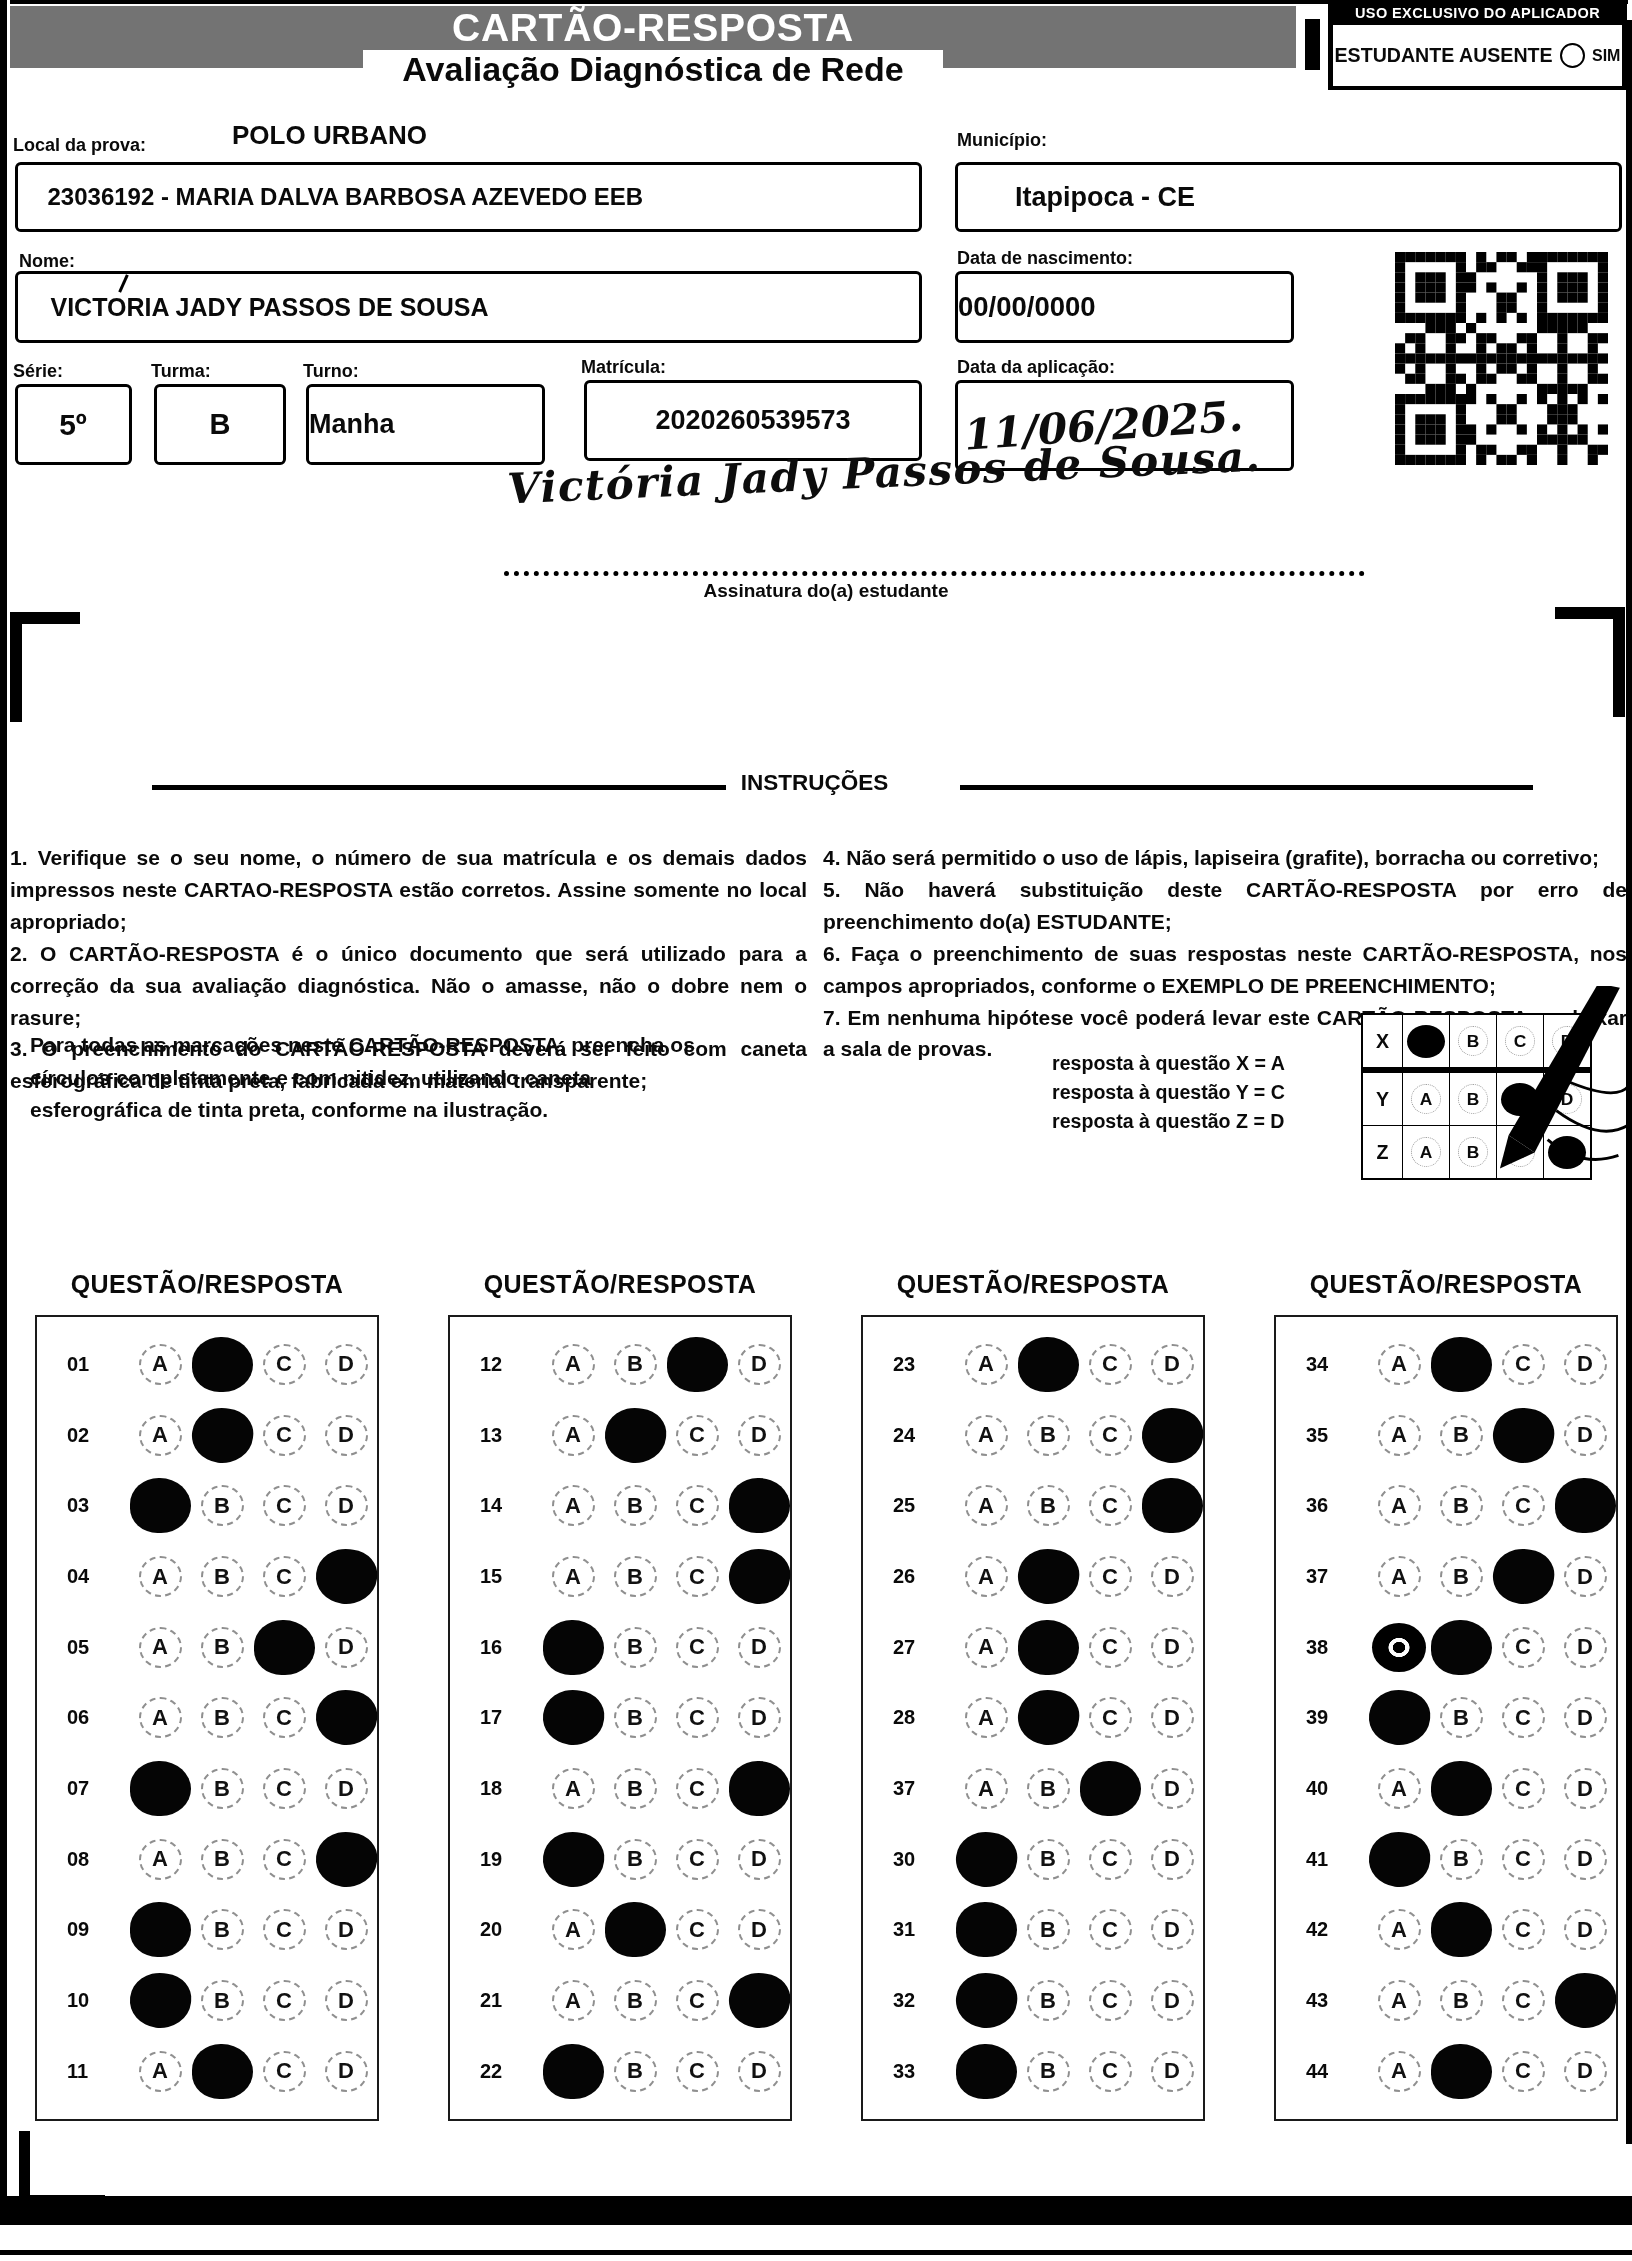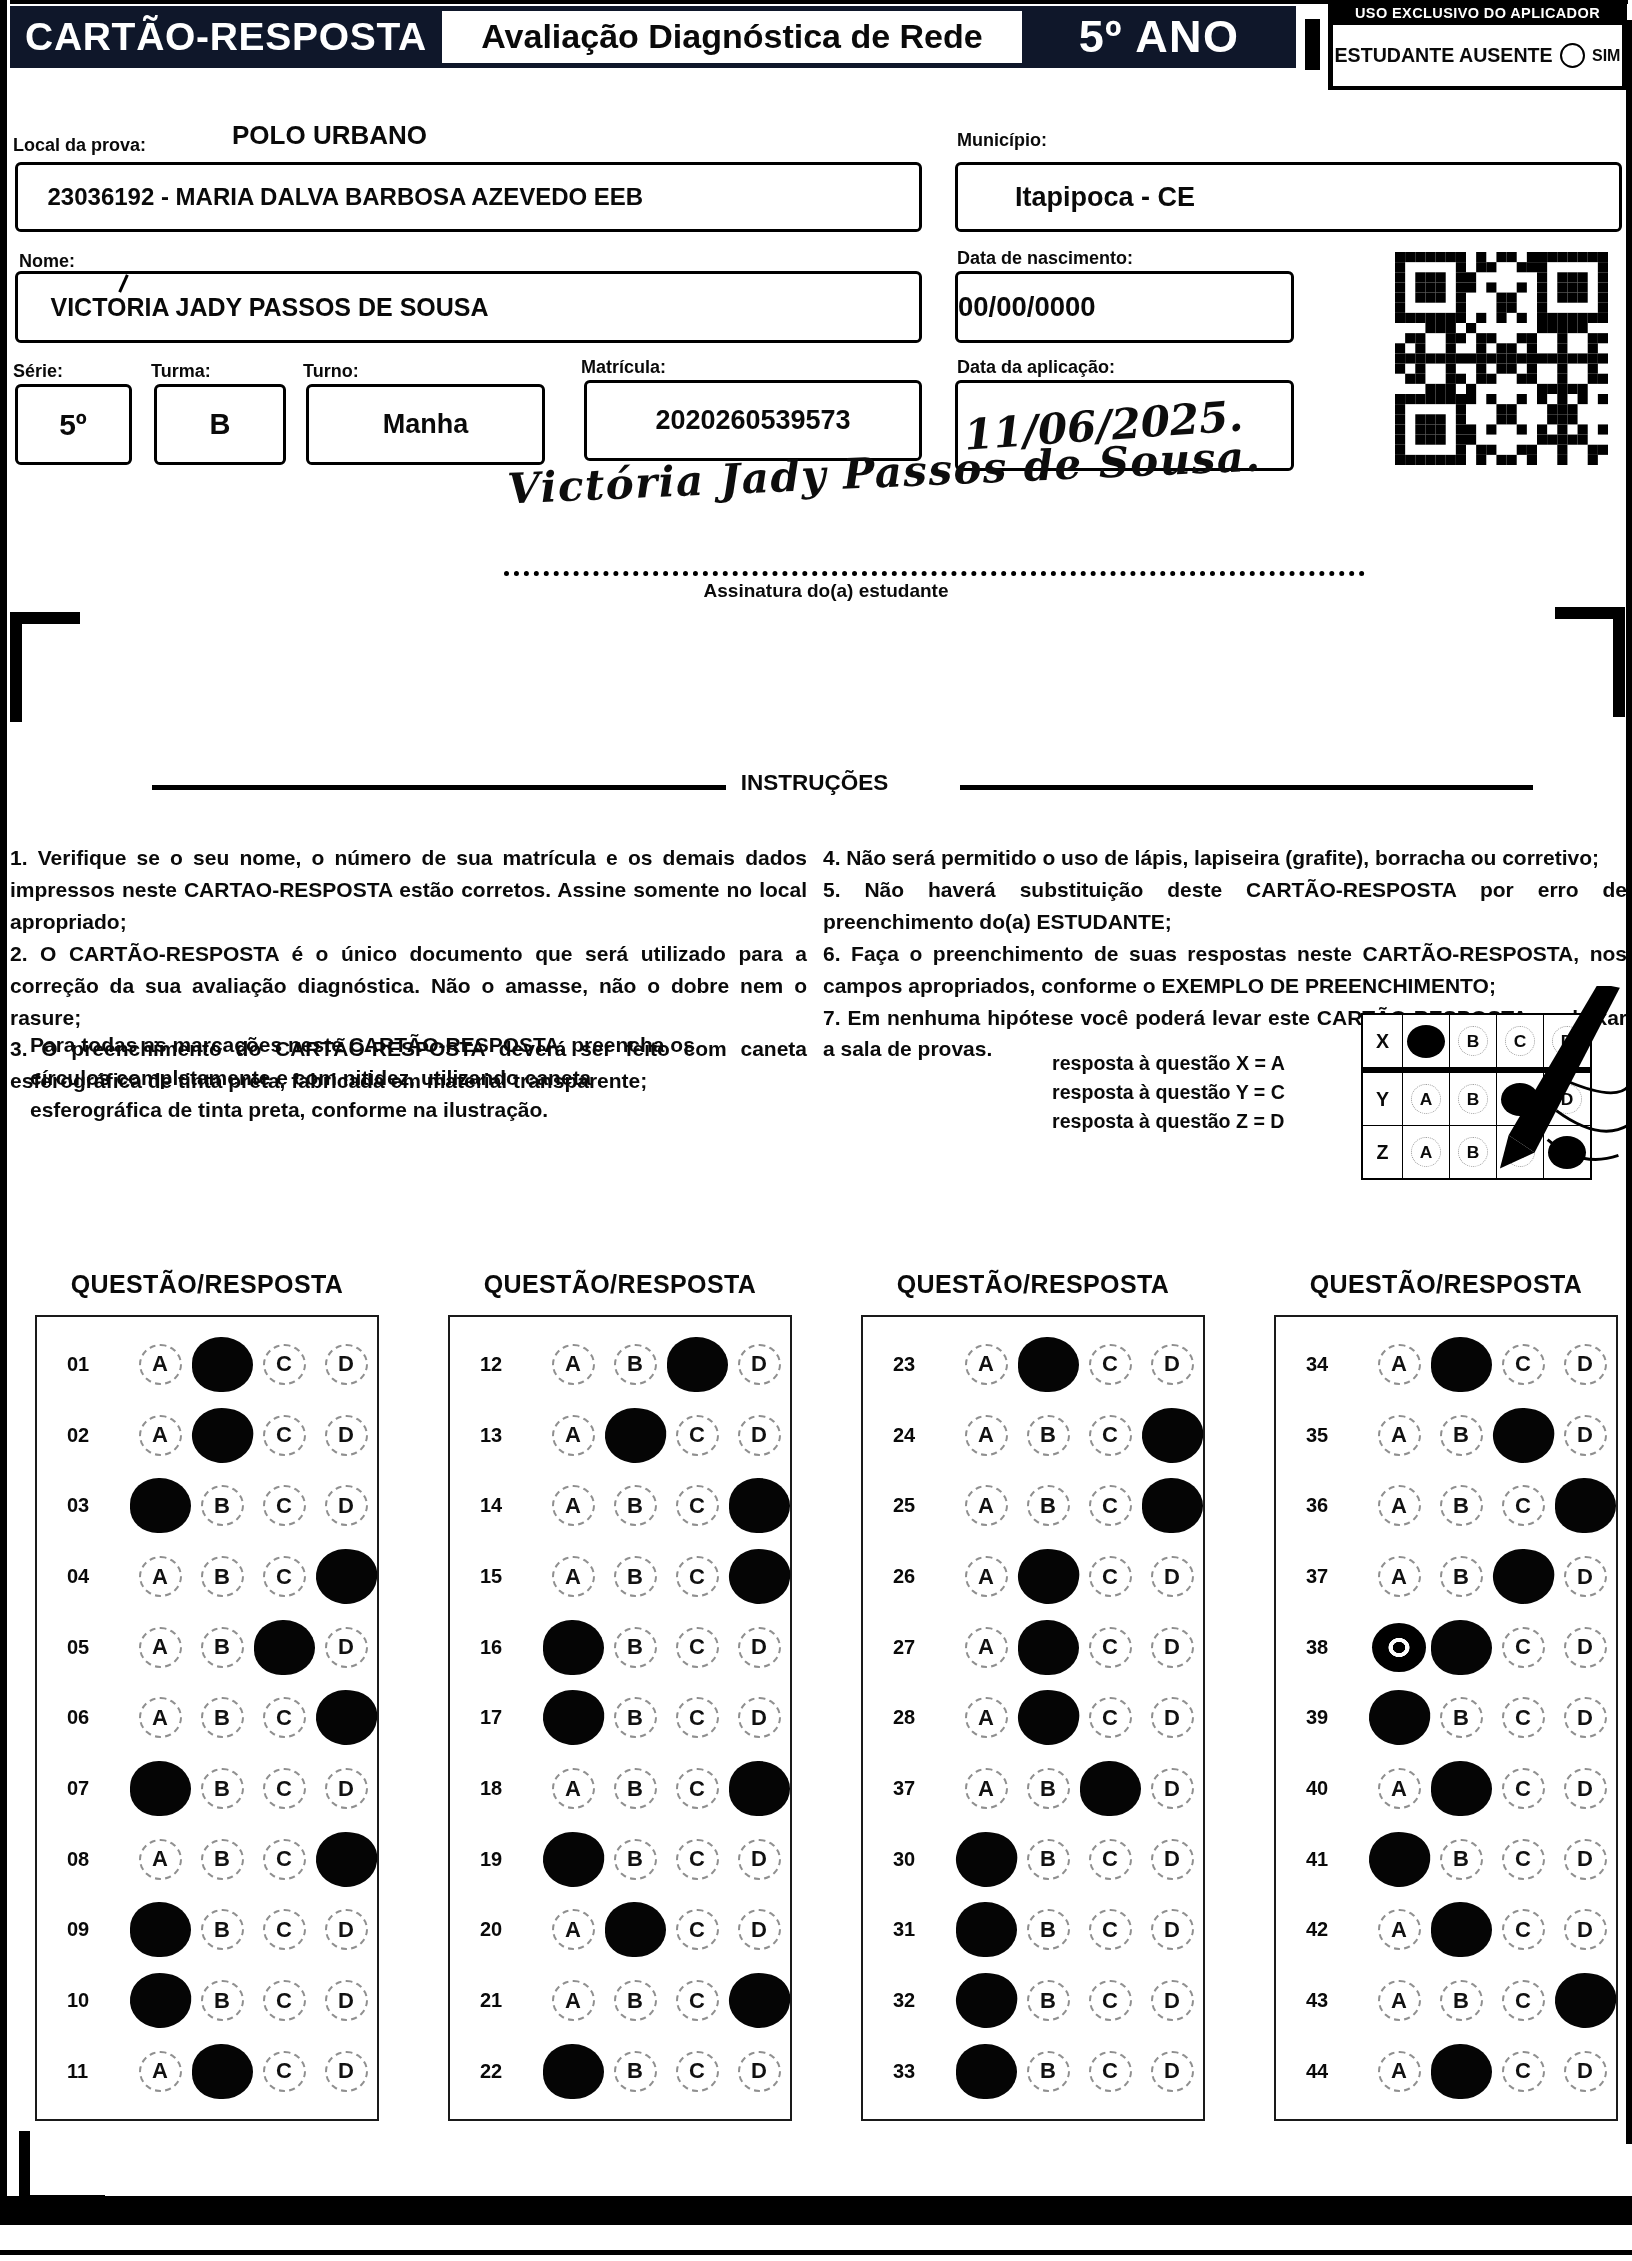--- a/index.html
+++ b/index.html
@@ -2,21 +2,21 @@
 <html style="font-size:11.6px"><head>
 <meta charset="utf-8">
 <style>
   html,body{margin:0;padding:0;background:#e8e8e8;}
   .page{position:relative;width:1633px;height:2261px;background:#fff;overflow:hidden;
         font-family:"Liberation Sans",sans-serif;color:#0a0a0a;}
   .abs{position:absolute;}
   .artifact{background:#000;}
 
   
-  .hdr-bar{left:10px;top:5.8px;width:1286px;height:62px;background:#0f172a;display:flex;align-items:center;}
+  .hdr-bar{left:10px;top:5.8px;width:1286px;height:62px;background:#737373;display:flex;align-items:center;flex-direction:column;}
   .hdr-title{width:432px;text-align:center;color:#fff;font-size:39px;font-weight:bold;letter-spacing:0.7px;}
   .hdr-sub{background:#fff;height:52px;width:580px;display:flex;align-items:center;justify-content:center;
            font-size:34px;font-weight:bold;}
   .hdr-grade{flex:1;text-align:center;color:#fff;font-size:45px;font-weight:bold;letter-spacing:1.4px;}
   .hdr-tick{left:1305px;top:19px;width:14.5px;height:51px;background:#000;}
   .hdr-right{left:1328px;top:1.4px;width:299px;height:89px;background:#000;}
   .hdr-right-title{color:#fff;font-size:14.5px;font-weight:bold;text-align:center;padding-top:3.6px;letter-spacing:0.4px;}
   .hdr-right-inner{position:absolute;left:5px;right:5px;top:24px;bottom:4.3px;background:#fff;
            display:flex;align-items:center;justify-content:center;gap:7.2px;font-size:19.6px;font-weight:bold;}
   .absent-circle{display:inline-block;width:25px;height:25px;border:2.2px solid #000;border-radius:50%;box-sizing:border-box;}
@@ -359,21 +359,21 @@
 
   <div class="abs lbl" style="left:13px;top:361px;">Série:</div>
   <div class="abs fbox" style="left:14.5px;top:384px;width:117px;height:81px;justify-content:center;font-size:30px;">
     <span>5º</span>
   </div>
   <div class="abs lbl" style="left:151px;top:361px;">Turma:</div>
   <div class="abs fbox" style="left:154px;top:384px;width:132px;height:81px;justify-content:center;font-size:29px;">
     <span>B</span>
   </div>
   <div class="abs lbl" style="left:303px;top:361px;">Turno:</div>
-  <div class="abs fbox" style="left:306px;top:384px;width:239px;height:81px;justify-content:center;font-size:27px;">
+  <div class="abs fbox" style="left:306px;top:384px;width:239px;height:81px;font-size:27px;">
     <span>Manha</span>
   </div>
   <div class="abs lbl" style="left:581px;top:357px;">Matrícula:</div>
   <div class="abs fbox" style="left:584px;top:380px;width:338px;height:81px;justify-content:center;font-size:27px;">
     <span>2020260539573</span>
   </div>
   <div class="abs lbl" style="left:957px;top:357px;">Data da aplicação:</div>
   <div class="abs fbox" style="left:955px;top:380px;width:339px;height:91px;overflow:visible;">
     <span class="hand" style="font-size:42px;transform:rotate(-4deg);margin-left:5.8px;">11/06/2025.</span>
   </div>

